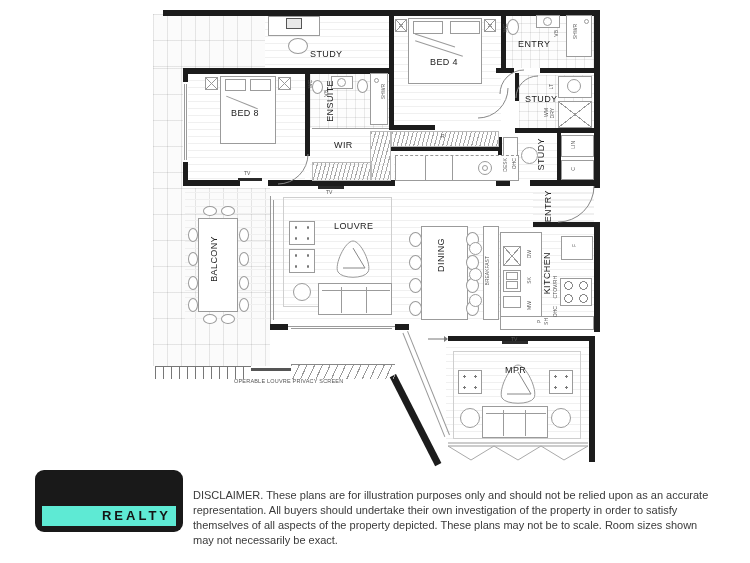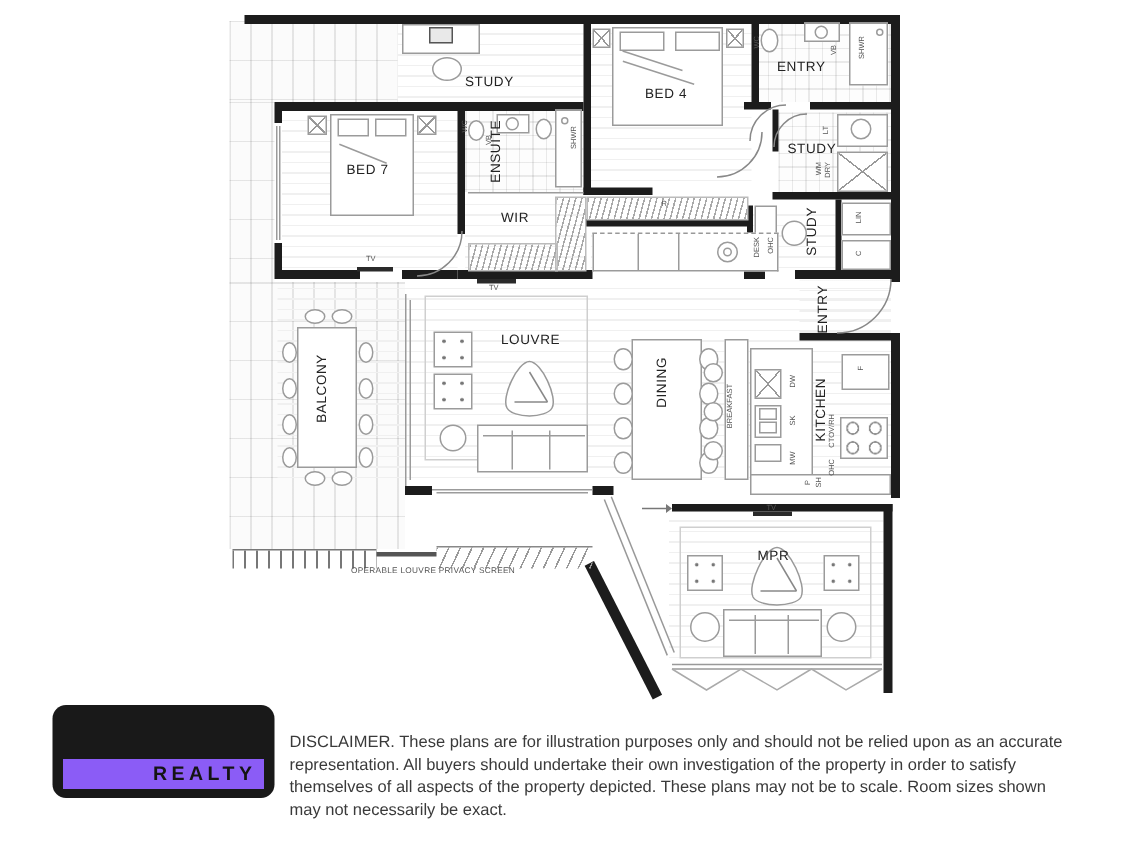--- a/index.html
+++ b/index.html
@@ -264,21 +264,21 @@
     <path d="M0,5 L23,19 L46,5 L70,19 L93,5 L116,19 L140,5" fill="none" stroke="#aaa" stroke-width="1"></path>
   </svg>
   <svg style="left:428px;top:335px" width="20" height="8">
     <line x1="0" y1="4" x2="16" y2="4" stroke="#777" stroke-width="1"></line>
     <path d="M16,1 L20,4 L16,7 Z" fill="#777"></path>
   </svg>
 
   <span class="lbl" style="left:310px;top:50px">STUDY</span>
   <span class="lbl" style="left:430px;top:58px">BED 4</span>
   <span class="lbl" style="left:518px;top:40px">ENTRY</span>
-  <span class="lbl" style="left:231px;top:109px">BED 7</span>
+  <span class="lbl" style="left:231px;top:109px">BED 8</span>
   <span class="lbl v" style="left:326px;top:80px">ENSUITE</span>
   <span class="lbl" style="left:334px;top:141px">WIR</span>
   <span class="lbl" style="left:525px;top:95px">STUDY</span>
   <span class="lbl v" style="left:537px;top:138px">STUDY</span>
   <span class="lbl v" style="left:544px;top:190px">ENTRY</span>
   <span class="lbl" style="left:334px;top:222px">LOUVRE</span>
   <span class="lbl v" style="left:437px;top:238px">DINING</span>
   <span class="lbl v sm" style="left:485px;top:256px">BREAKFAST</span>
   <span class="lbl v" style="left:543px;top:252px">KITCHEN</span>
   <span class="lbl v" style="left:210px;top:236px">BALCONY</span>
@@ -306,20 +306,20 @@
   <span class="lbl v sm" style="left:553px;top:276px">CTOV/RH</span>
   <span class="lbl v sm" style="left:553px;top:306px">OHC</span>
   <span class="lbl sm" style="left:441px;top:134px">R</span>
   <span class="lbl sm" style="left:244px;top:171px">TV</span>
   <span class="lbl sm" style="left:326px;top:190px">TV</span>
   <span class="lbl sm" style="left:511px;top:337px">TV</span>
 
   <span class="lbl sm6" style="left:234px;top:379px">OPERABLE LOUVRE PRIVACY SCREEN</span>
 
   <div class="logo" style="background: rgb(25, 25, 25);">
-    <div class="bar" style="background: #8b5cf6;">
+    <div class="bar" style="background: #5eead4;">
       <span>REALTY</span>
     </div>
   </div>
 
   <p class="disc">DISCLAIMER. These plans are for illustration purposes only and should not be relied upon as an accurate representation. All buyers should undertake their own investigation of the property in order to satisfy themselves of all aspects of the property depicted. These plans may not be to scale. Room sizes shown may not necessarily be exact.</p>
 
 </div>
 
 </body></html>

